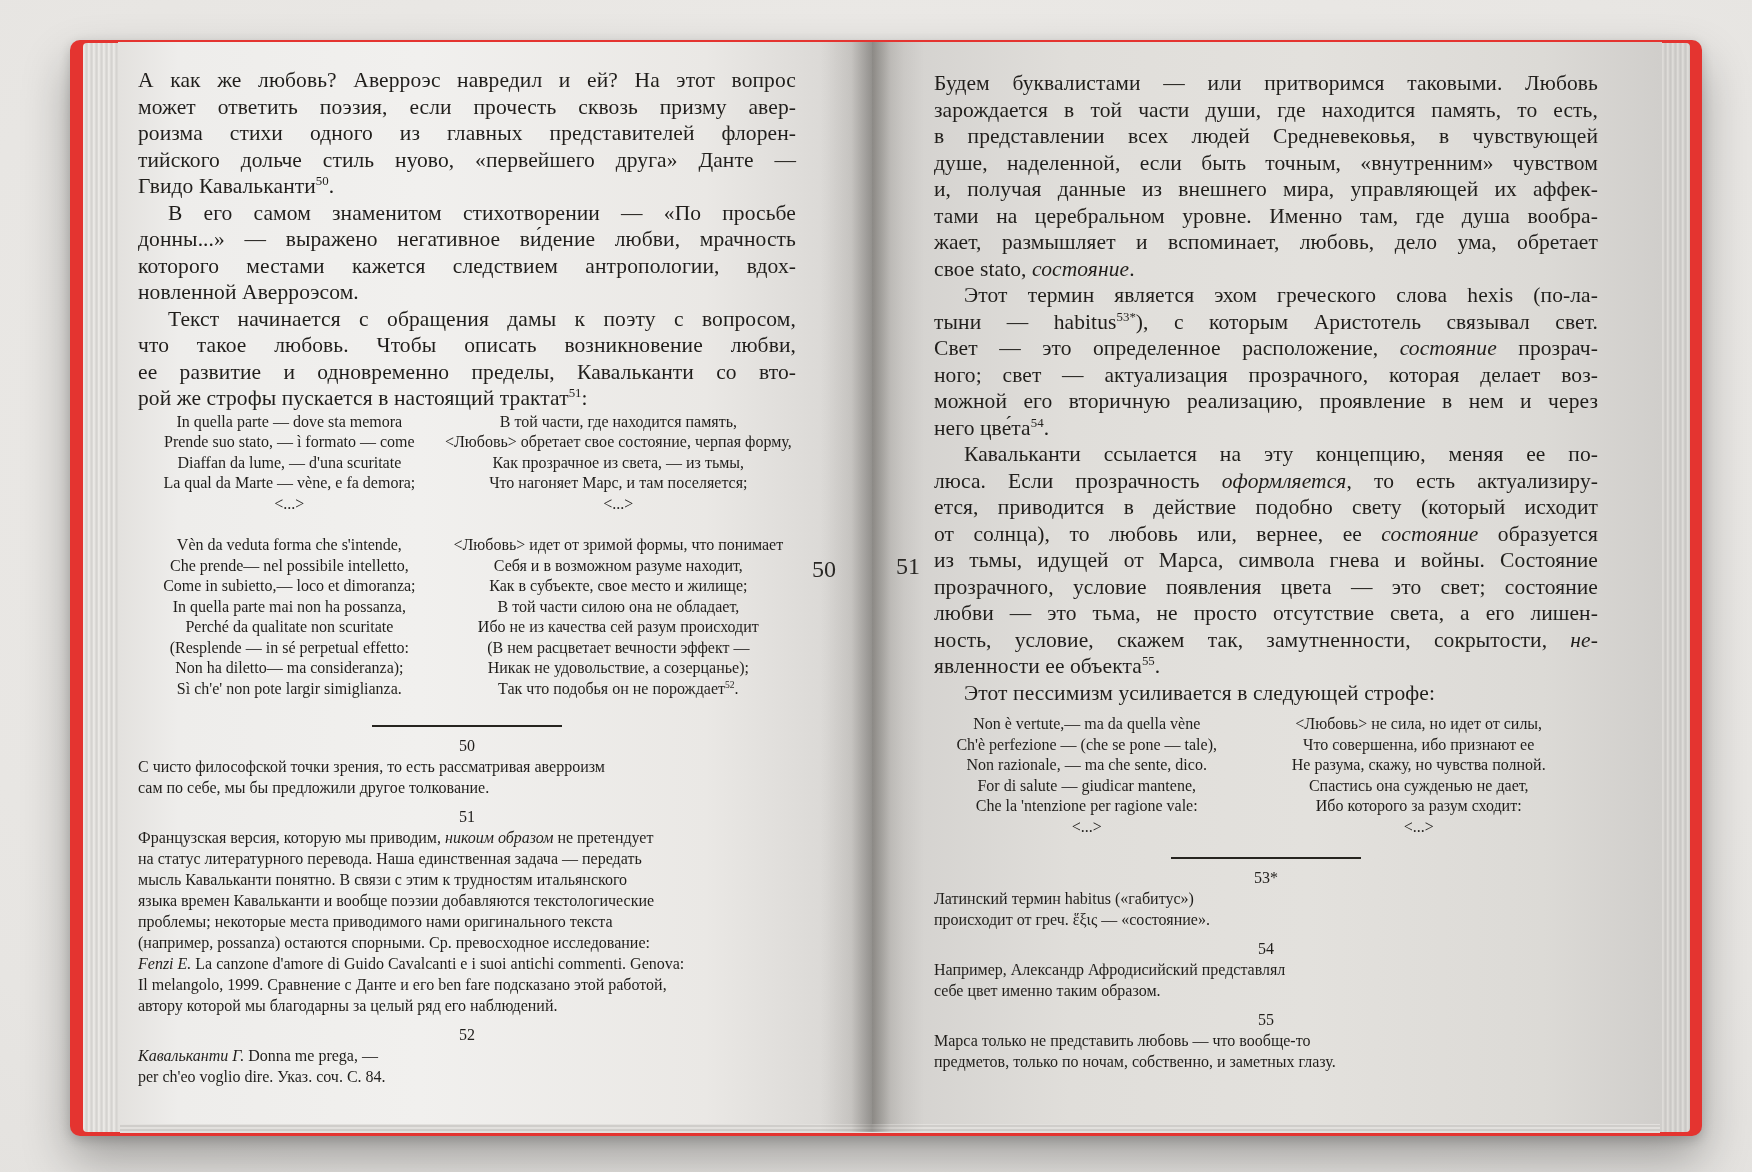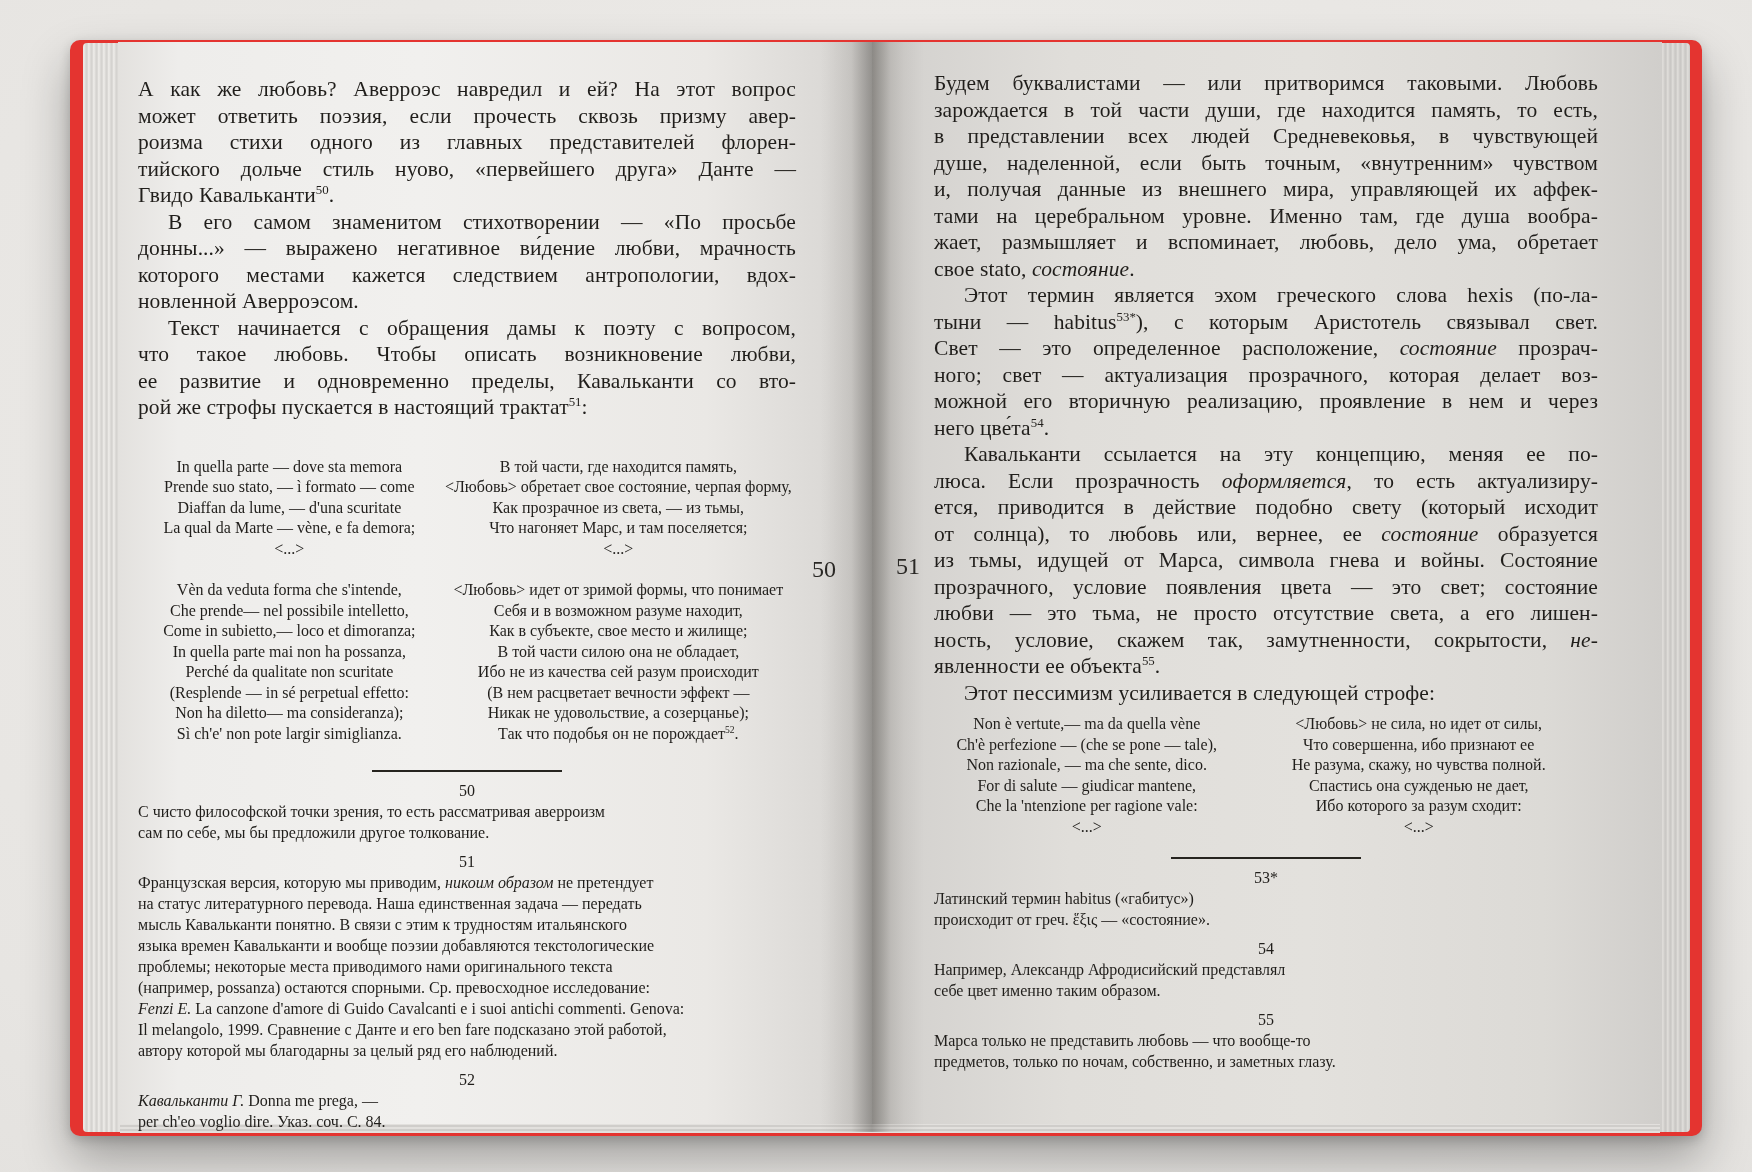--- a/index.html
+++ b/index.html
@@ -14,30 +14,30 @@
     background:repeating-linear-gradient(90deg,#e0deda 0px,#d7d5d2 2px,#c7c5c2 3px,#d4d2cf 5px);}
   .page-left{position:absolute;left:118px;top:42px;width:754px;height:1090px;
     background:linear-gradient(90deg,#e3e1de 0%,#eeedeb 8%,#f1f0ee 40%,#eae8e5 78%,#dbd9d6 94%,#cccac7 100%);}
   .page-right{position:absolute;left:872px;top:42px;width:790px;height:1090px;
     background:linear-gradient(90deg,#bfbdb9 0%,#d4d2cf 4%,#e0deda 25%,#e3e1dd 55%,#dcdad6 85%,#d0cecb 100%);}
   .stack-bottom{position:absolute;left:120px;top:1124px;width:1540px;height:9px;
     background:repeating-linear-gradient(0deg,#e2e0dd 0 2px,#cfcdca 2px 4px);}
   .gutter{position:absolute;left:820px;top:42px;width:104px;height:1090px;pointer-events:none;
     background:linear-gradient(90deg,rgba(80,75,70,0) 0%,rgba(80,75,70,0.10) 30%,rgba(55,52,48,0.38) 50%,rgba(80,75,70,0.12) 68%,rgba(80,75,70,0) 100%);}
   .content{position:absolute;}
-  .content-left{left:138px;top:76px;width:658px;}
+  .content-left{left:138px;top:67px;width:658px;}
   .content-right{left:934px;top:70px;width:664px;}
   .para{margin:0;}
   .line{font-size:21.5px;line-height:26.5px;text-align:justify;text-align-last:justify;letter-spacing:0.1px;}
   .line.last{text-align-last:left;}
   .para.indent .line:first-child{text-indent:30px;}
   sup{font-size:60%;line-height:0;vertical-align:super;letter-spacing:0;}
   em{font-style:italic;}
   .poem{display:flex;}
-  .content-left .poem{margin-top:36px;}
+  .content-left .poem{}
   .content-right .poem{margin-top:8px;align-items:center;}
   .poem-col{text-align:center;}
   .poem-col:nth-child(1){width:46%;}
   .poem-col:nth-child(2){width:54%;}
   .stanza{margin-bottom:21px;}
   .stanza:last-child{margin-bottom:0;}
   .pline{font-size:16px;line-height:20.5px;}
   .fnsep{width:190px;border-top:2.5px solid #26241f;height:0;}
   .content-left .fnsep{margin:26px auto 0;}
   .content-right .fnsep{margin:20px auto 0;}

